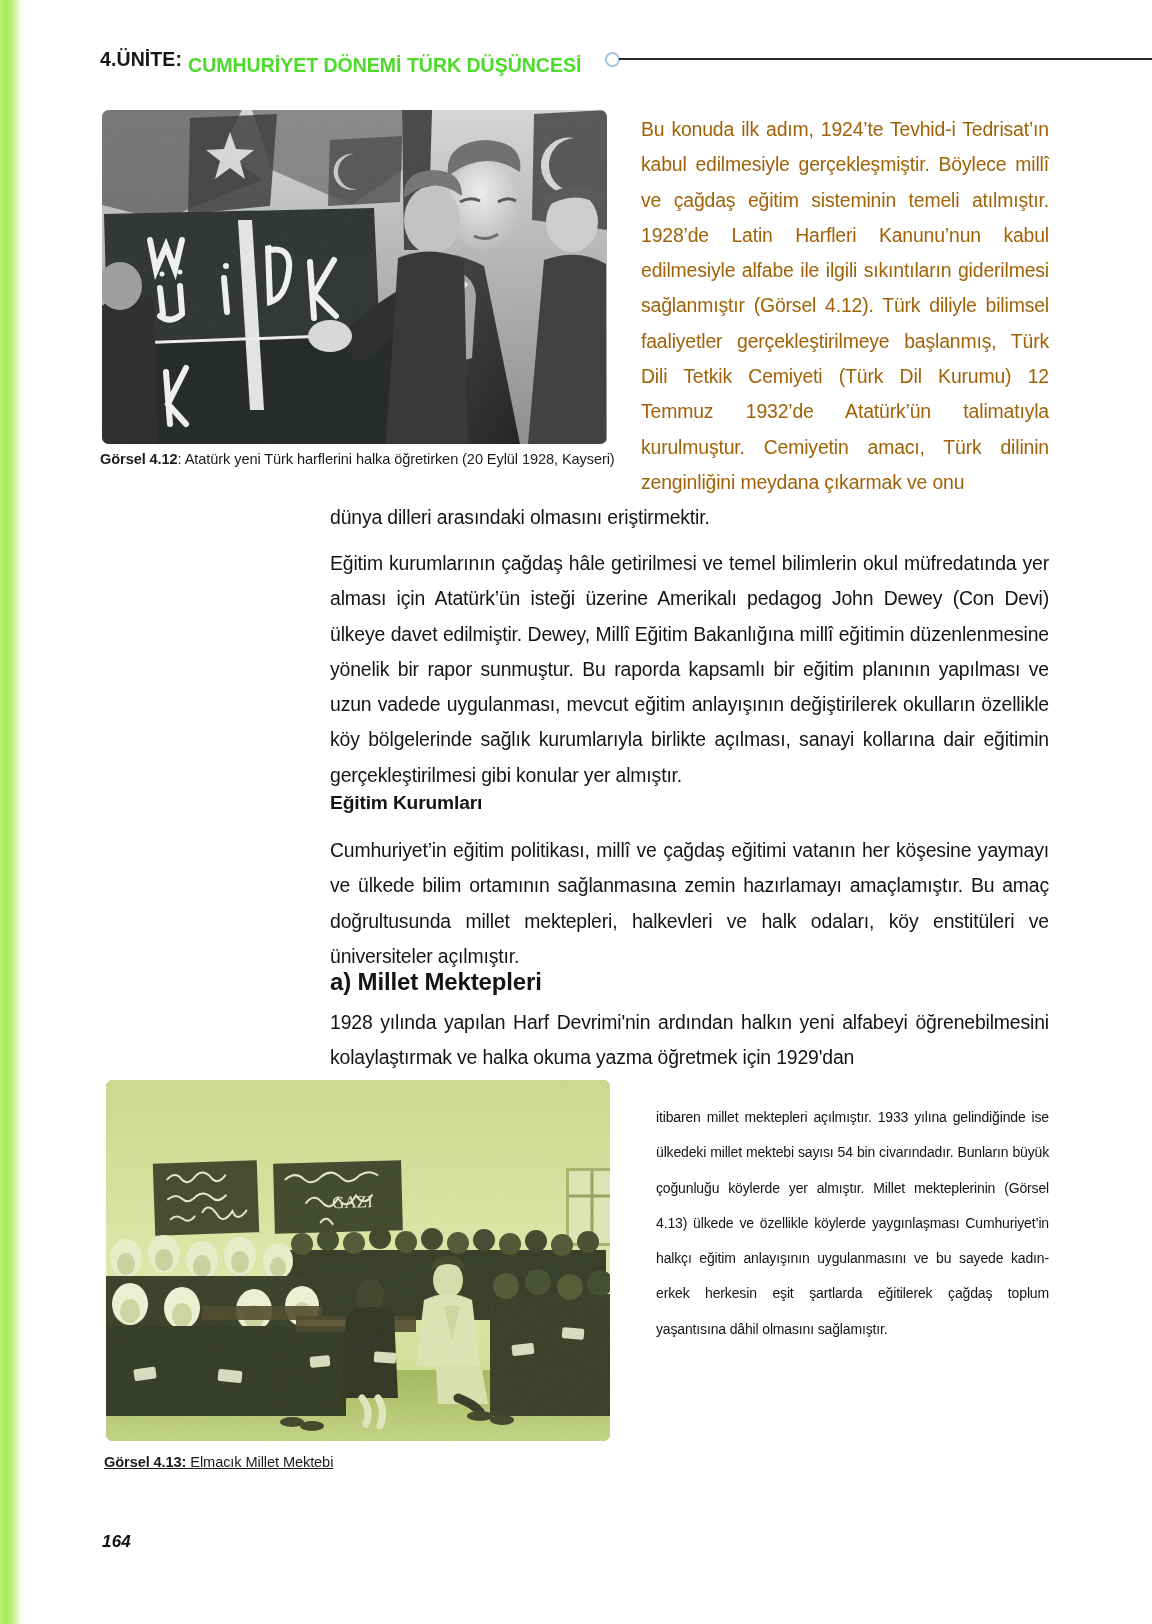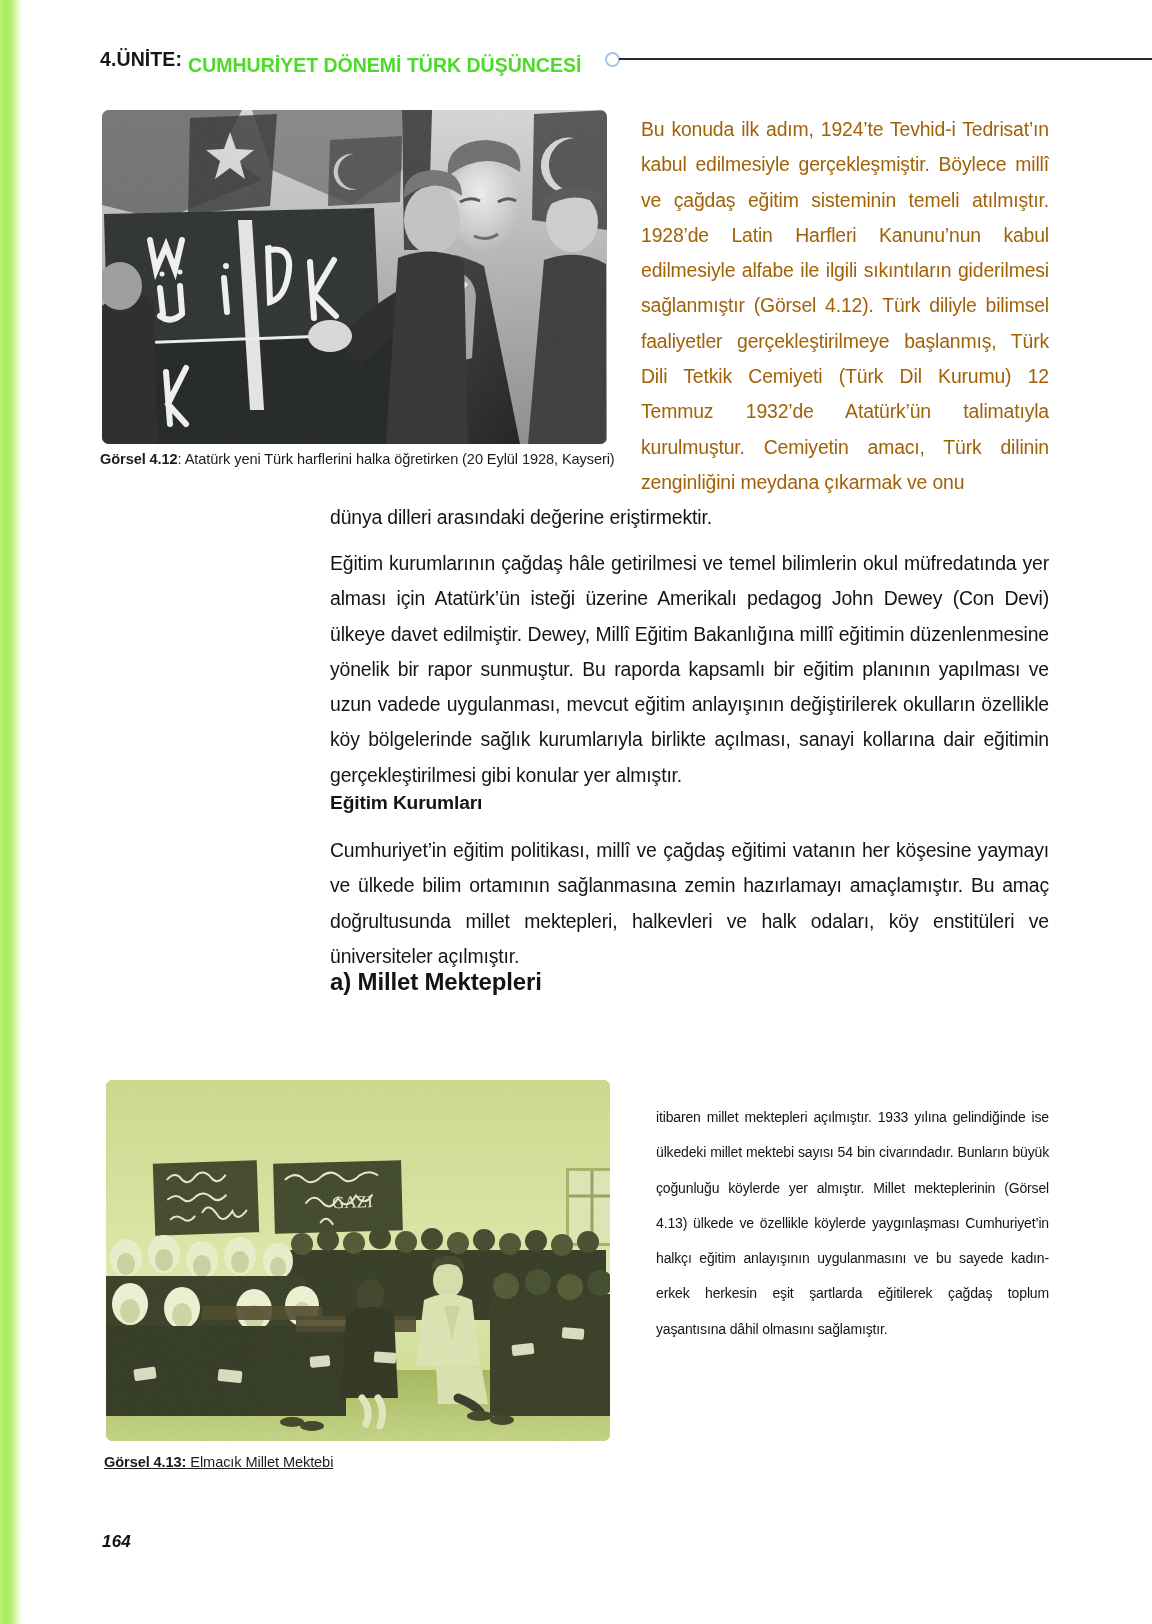--- a/index.html
+++ b/index.html
@@ -280,25 +280,26 @@
       <rect x="0" y="0" width="505" height="334" filter="url(#grain412)" opacity="0.55"></rect>
     </svg>
   </div>
 
   <div class="caption" id="caption-412">
     <b>Görsel 4.12</b><span>: Atatürk yeni Türk harflerini halka öğretirken (20 Eylül 1928, Kayseri)</span>
   </div>
 
   <div class="col-right">Bu konuda ilk adım, 1924’te Tevhid-i Tedrisat’ın kabul edilmesiyle gerçekleşmiştir. Böylece millî ve çağdaş eğitim sisteminin temeli atılmıştır. 1928’de Latin Harfleri Kanunu’nun kabul edilmesiyle alfabe ile ilgili sıkıntıların giderilmesi sağlanmıştır (Görsel 4.12). Türk diliyle bilimsel faaliyetler gerçekleştirilmeye başlanmış, Türk Dili Tetkik Cemiyeti (Türk Dil Kurumu) 12 Temmuz 1932’de Atatürk’ün talimatıyla kurulmuştur. Cemiyetin amacı, Türk dilinin zenginliğini meydana çıkarmak ve onu</div>
 
-  <div class="full-para" id="p-dunya">dünya dilleri arasındaki değerine eriştirmektir.</div>
+  <div class="full-para" id="p-dunya">dünya dilleri arasındaki olmasını eriştirmektir.</div>
   <div class="full-para" id="p-egitim">Eğitim kurumlarının çağdaş hâle getirilmesi ve temel bilimlerin okul müfredatında yer alması için Atatürk’ün isteği üzerine Amerikalı pedagog John Dewey (Con Devi) ülkeye davet edilmiştir. Dewey, Millî Eğitim Bakanlığına millî eğitimin düzenlenmesine yönelik bir rapor sunmuştur. Bu raporda kapsamlı bir eğitim planının yapılması ve uzun vadede uygulanması, mevcut eğitim anlayışının değiştirilerek okulların özellikle köy bölgelerinde sağlık kurumlarıyla birlikte açılması, sanayi kollarına dair eğitimin gerçekleştirilmesi gibi konular yer almıştır.</div>
   <div class="full-para" id="h-egitim-kurumlari">Eğitim Kurumları</div>
   <div class="full-para" id="p-cumhuriyet">Cumhuriyet’in eğitim politikası, millî ve çağdaş eğitimi vatanın her köşesine yaymayı ve ülkede bilim ortamının sağlanmasına zemin hazırlamayı amaçlamıştır. Bu amaç doğrultusunda millet mektepleri, halkevleri ve halk odaları, köy enstitüleri ve üniversiteler açılmıştır.</div>
   <div class="full-para" id="h-millet-mektepleri">a) Millet Mektepleri</div>
+  <div class="full-para" id="p-1928">1928 yılında yapılan Harf Devrimi'nin ardından halkın yeni alfabeyi öğrenebilmesini kolaylaştırmak ve halka okuma yazma öğretmek için 1929'dan</div>
 
   <div class="photo" id="photo-413">
     <svg viewBox="0 0 504 361" preserveAspectRatio="none" aria-hidden="true">
       <defs>
         <linearGradient id="wall413" x1="0" y1="0" x2="0" y2="1">
           <stop offset="0%" stop-color="#cfd98f"></stop>
           <stop offset="55%" stop-color="#e3ecb2"></stop>
           <stop offset="100%" stop-color="#cbd688"></stop>
         </linearGradient>
         <linearGradient id="ground413" x1="0" y1="0" x2="0" y2="1">

